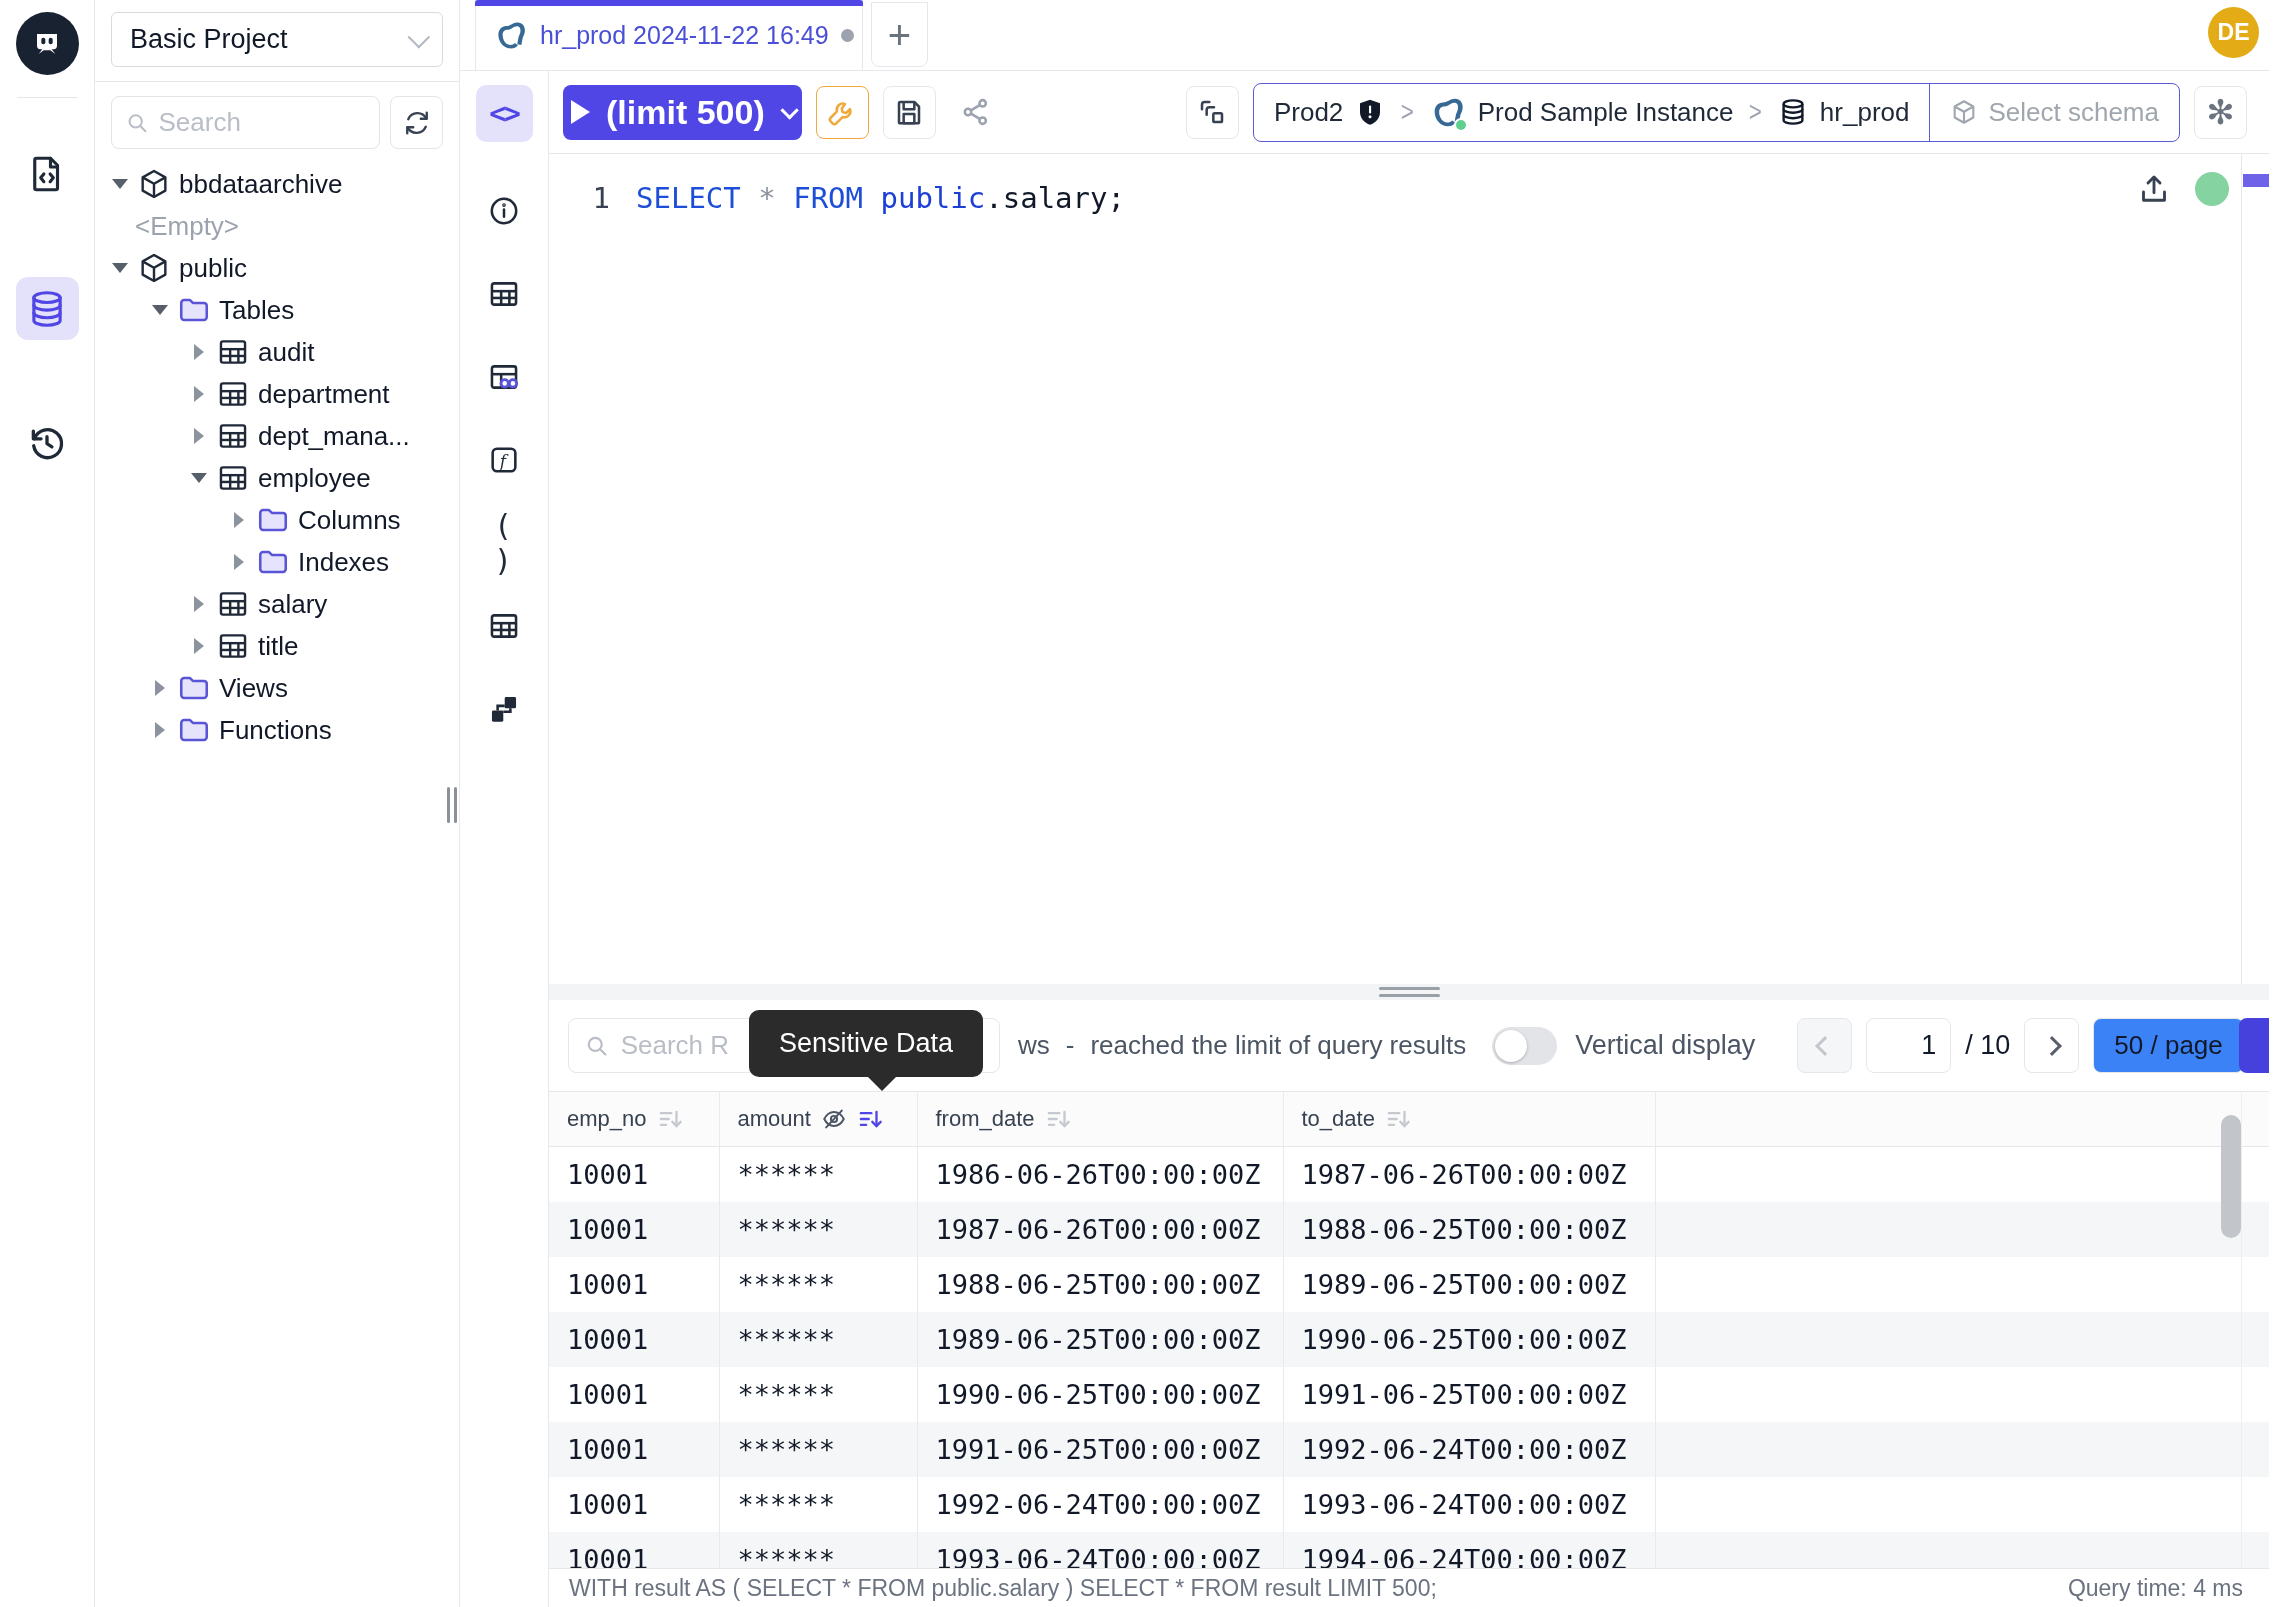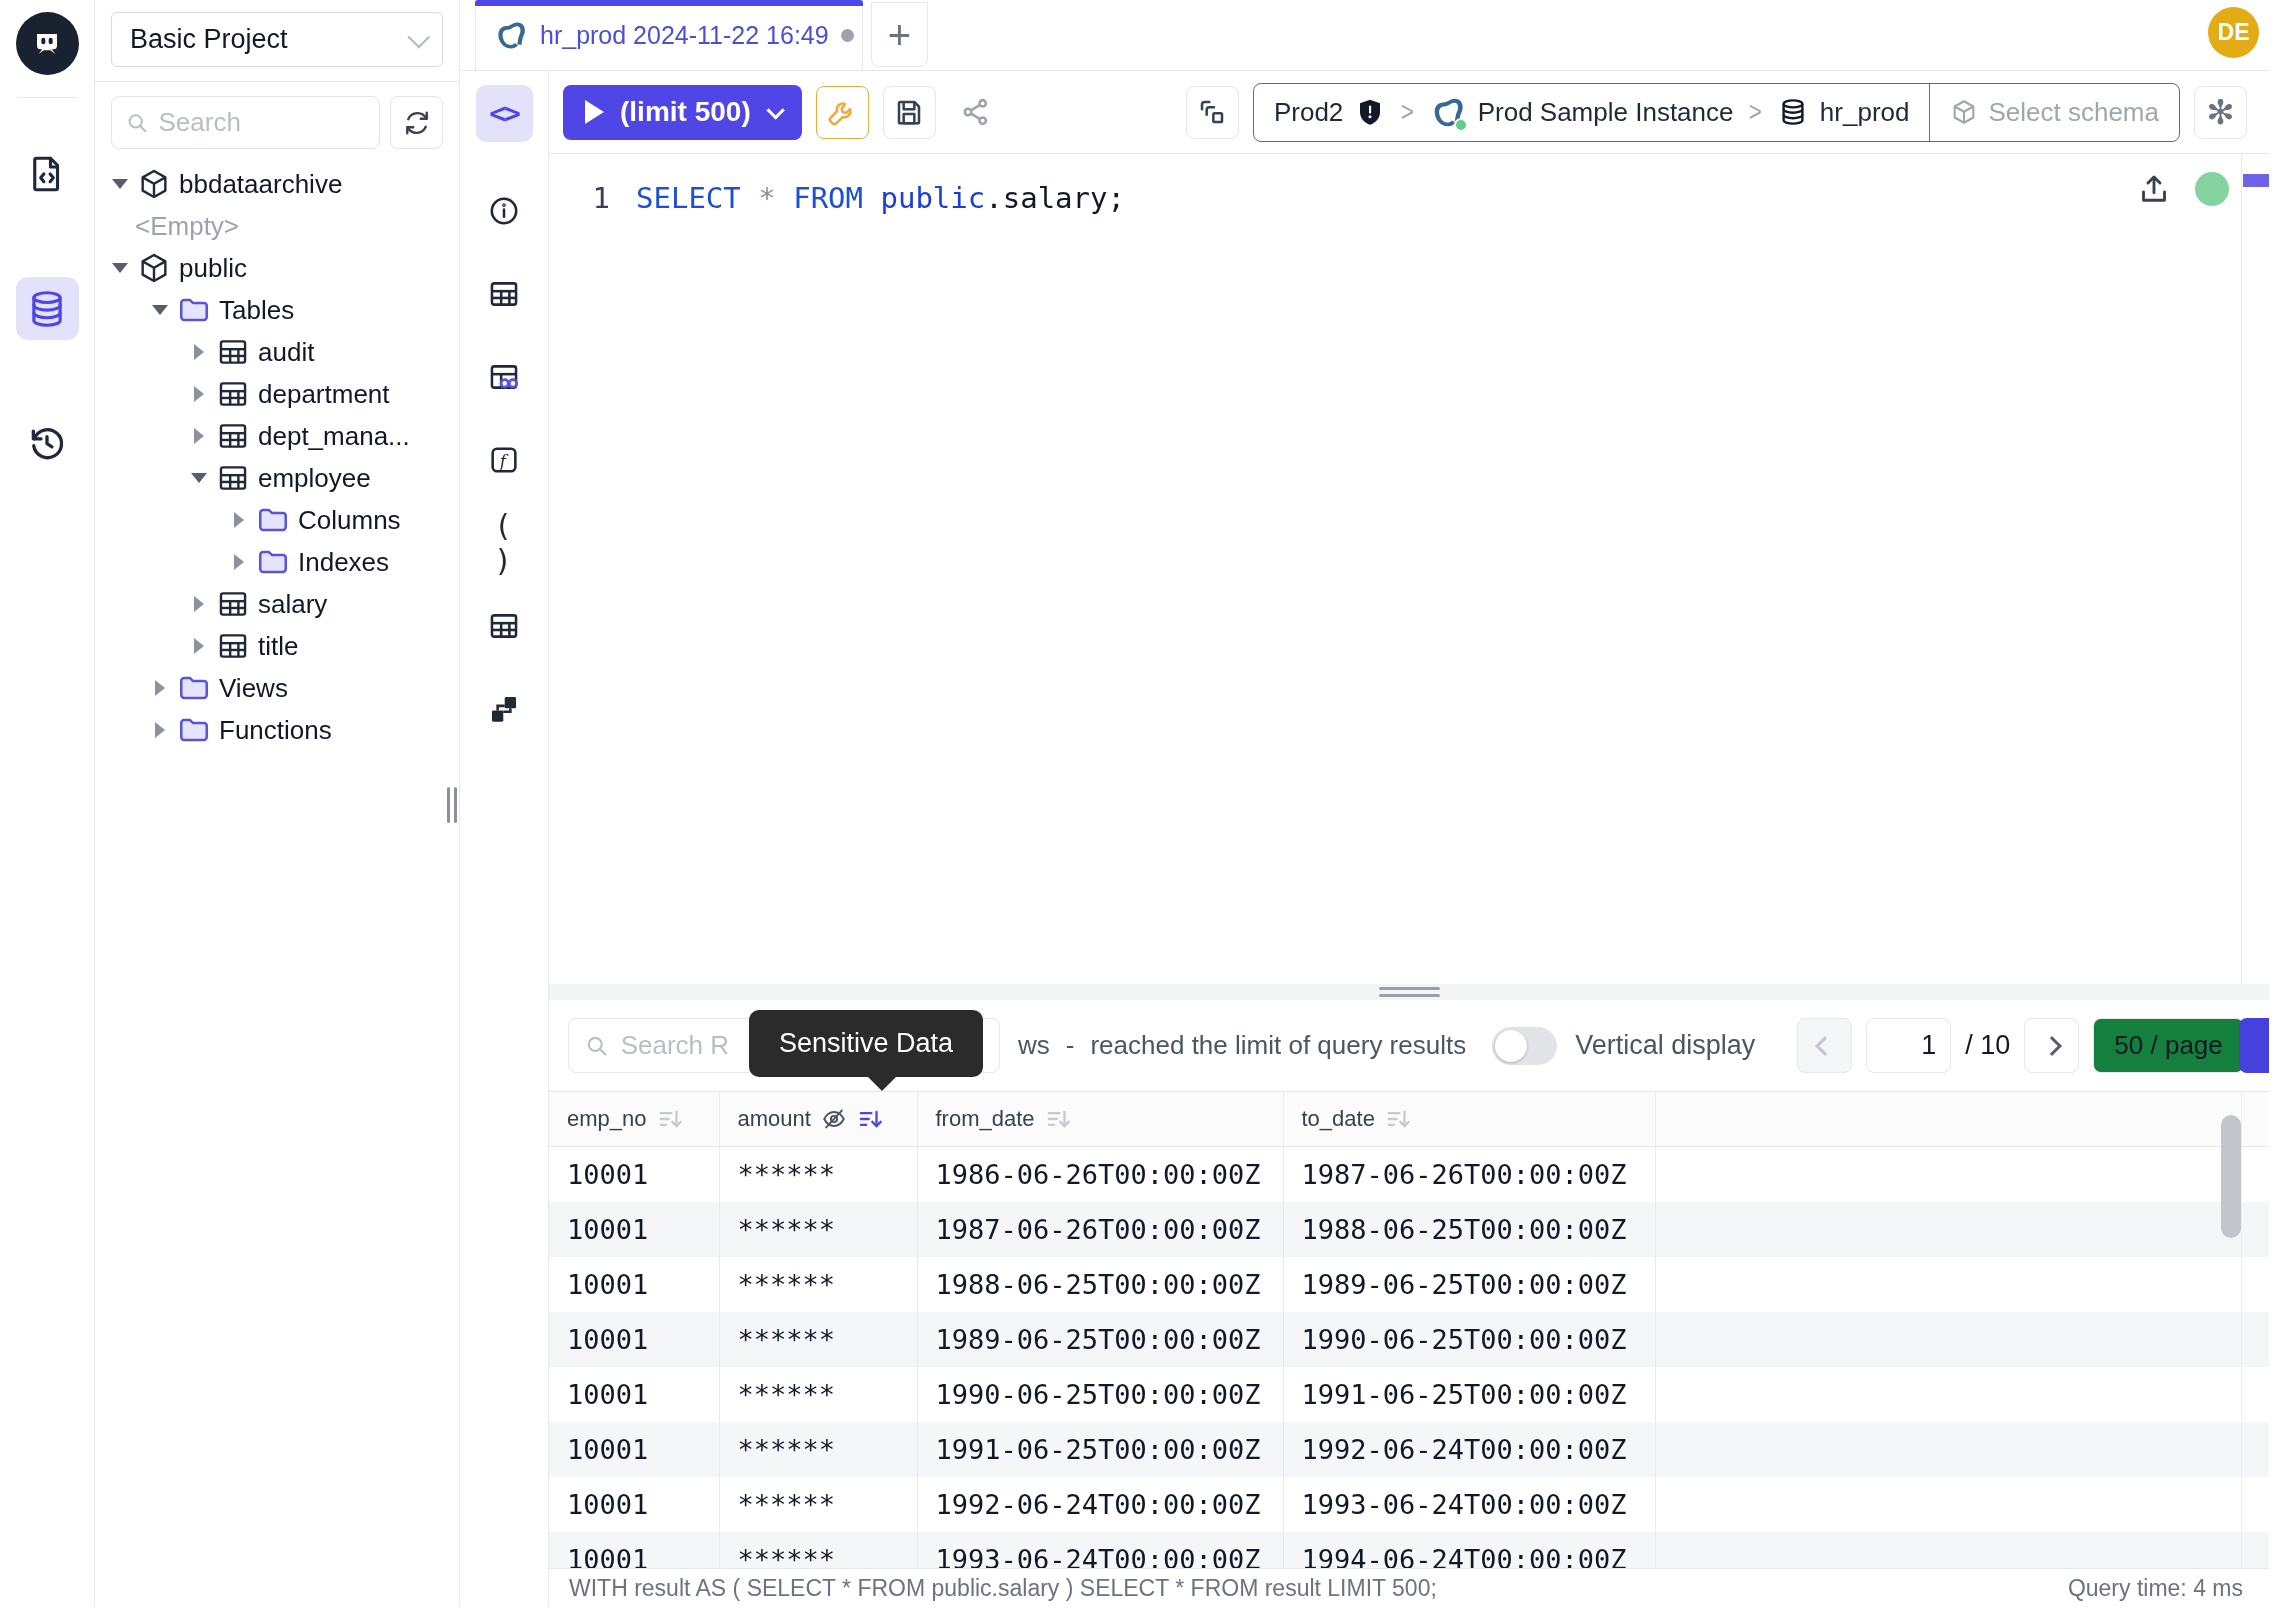--- a/index.html
+++ b/index.html
@@ -54,21 +54,21 @@
   .strip-btn { width:57px; height:57px; border:none; background:transparent; border-radius:10px; display:flex; align-items:center; justify-content:center; cursor:pointer; margin-bottom:26px; }
   .strip-btn.active { background:#e4e2fb; margin-bottom:40px; }
   .strip-btn svg { width:34px; height:34px; }
   .code-glyph { font-family:"DejaVu Sans Mono", monospace; font-size:28px; font-weight:700; color:#4f46e5; letter-spacing:-2px; }
   .paren-glyph { font-family:"DejaVu Sans Mono", monospace; font-size:30px; color:#1f2937; letter-spacing:2px; }
 
   .content { flex:1; display:flex; flex-direction:column; min-width:0; min-height:0; }
 
   
   .toolbar { height:83px; border-bottom:1px solid #e5e7eb; display:flex; align-items:center; padding:0 22px 0 14px; gap:14px; flex:0 0 auto; }
-  .run-btn { height:55px; background:#4f46e5; border:none; border-radius:8px; color:#fff; display:flex; align-items:center; gap:16px; padding:0 22px; font-size:28px; font-weight:600; font-family:inherit; cursor:pointer; }
+  .run-btn { height:55px; background:#4f46e5; border:none; border-radius:8px; color:#fff; display:flex; align-items:center; gap:16px; padding:0 8px; font-size:34px; font-weight:600; font-family:inherit; cursor:pointer; }
   .play { width:0; height:0; border-top:12px solid transparent; border-bottom:12px solid transparent; border-left:19px solid #fff; }
   .run-chev { width:13px; height:13px; border-right:3px solid #fff; border-bottom:3px solid #fff; transform:rotate(45deg) translateY(-3px); }
   .tool-sq { width:53px; height:53px; border:1px solid #e5e7eb; border-radius:8px; background:#fff; display:flex; align-items:center; justify-content:center; cursor:pointer; }
   .tool-sq.warn { border:1.5px solid #f0a93c; }
   .tool-sq svg { width:32px; height:32px; }
   .toolbar .spacer { flex:1; }
   .breadcrumb { height:59px; border:1.5px solid #5b5bd6; border-radius:8px; display:flex; align-items:stretch; overflow:hidden; background:#fff; }
   .bc-main { display:flex; align-items:center; gap:12px; padding:0 20px; cursor:pointer; }
   .bc-sep { color:#9ca3af; font-size:28px; margin:0 2px; transform:scaleX(.8); }
   .bc-text { font-size:26px; color:#1f2937; white-space:nowrap; }
@@ -105,21 +105,21 @@
   .toggle { width:65px; height:38px; border-radius:19px; background:#e3e4e8; position:relative; border:none; cursor:pointer; flex:0 0 auto; margin-left:8px; }
   .toggle .knob { position:absolute; left:3px; top:3px; width:32px; height:32px; border-radius:50%; background:#fff; box-shadow:0 1px 3px rgba(0,0,0,.25); }
   .toggle-label { font-size:27px; color:#4b5563; white-space:nowrap; }
   .pager { display:flex; align-items:center; gap:14px; margin-left:24px; }
   .pg-btn { width:55px; height:55px; border:1px solid #e5e7eb; border-radius:8px; background:#fff; display:flex; align-items:center; justify-content:center; cursor:pointer; }
   .pg-btn.disabled { background:#f5f6f7; }
   .chev-l { width:14px; height:14px; border-left:3px solid #c3c7cd; border-bottom:3px solid #c3c7cd; transform:rotate(45deg); }
   .chev-r { width:14px; height:14px; border-right:3px solid #57606a; border-top:3px solid #57606a; transform:rotate(45deg); }
   .page-input { width:85px; height:55px; border:1px solid #e5e7eb; border-radius:8px; font-size:27px; text-align:right; padding-right:14px; font-family:inherit; color:#111827; }
   .page-total { font-size:27px; color:#111827; }
-  .page-size { height:55px; border:1px solid #e5e7eb; border-radius:8px; background:#15803d; font-size:26px; color:#111827; padding:0 20px; display:flex; align-items:center; cursor:pointer; }
+  .page-size { height:55px; border:1px solid #e5e7eb; border-radius:8px; background:#3b82f6; font-size:26px; color:#111827; padding:0 20px; display:flex; align-items:center; cursor:pointer; }
   .accent-partial { position:absolute; right:-14px; top:18px; width:44px; height:55px; background:#4640dd; border-radius:8px; border:none; }
 
   
   .tooltip { position:absolute; left:200px; top:10px; background:#2b2b2b; color:#fff; font-size:27px; font-weight:500; padding:18px 30px; border-radius:10px; z-index:5; white-space:nowrap; }
   .tooltip .tip-arrow { position:absolute; left:117px; bottom:-14px; width:0; height:0; border-left:16px solid transparent; border-right:16px solid transparent; border-top:16px solid #2b2b2b; }
 
   
   .res-table { width:100%; border-collapse:collapse; table-layout:fixed; font-family:"DejaVu Sans Mono", monospace; font-size:27px; color:#111827; }
   .res-table th, .res-table td { border-right:1px solid #e9eaec; padding:0 0 0 18px; height:55px; text-align:left; white-space:nowrap; overflow:hidden; }
   .res-table thead th { border-top:1px solid #e5e7eb; border-bottom:1px solid #e5e7eb; background:#fbfbfc; font-family:"Liberation Sans", sans-serif; font-size:22px; font-weight:500; color:#374151; }

